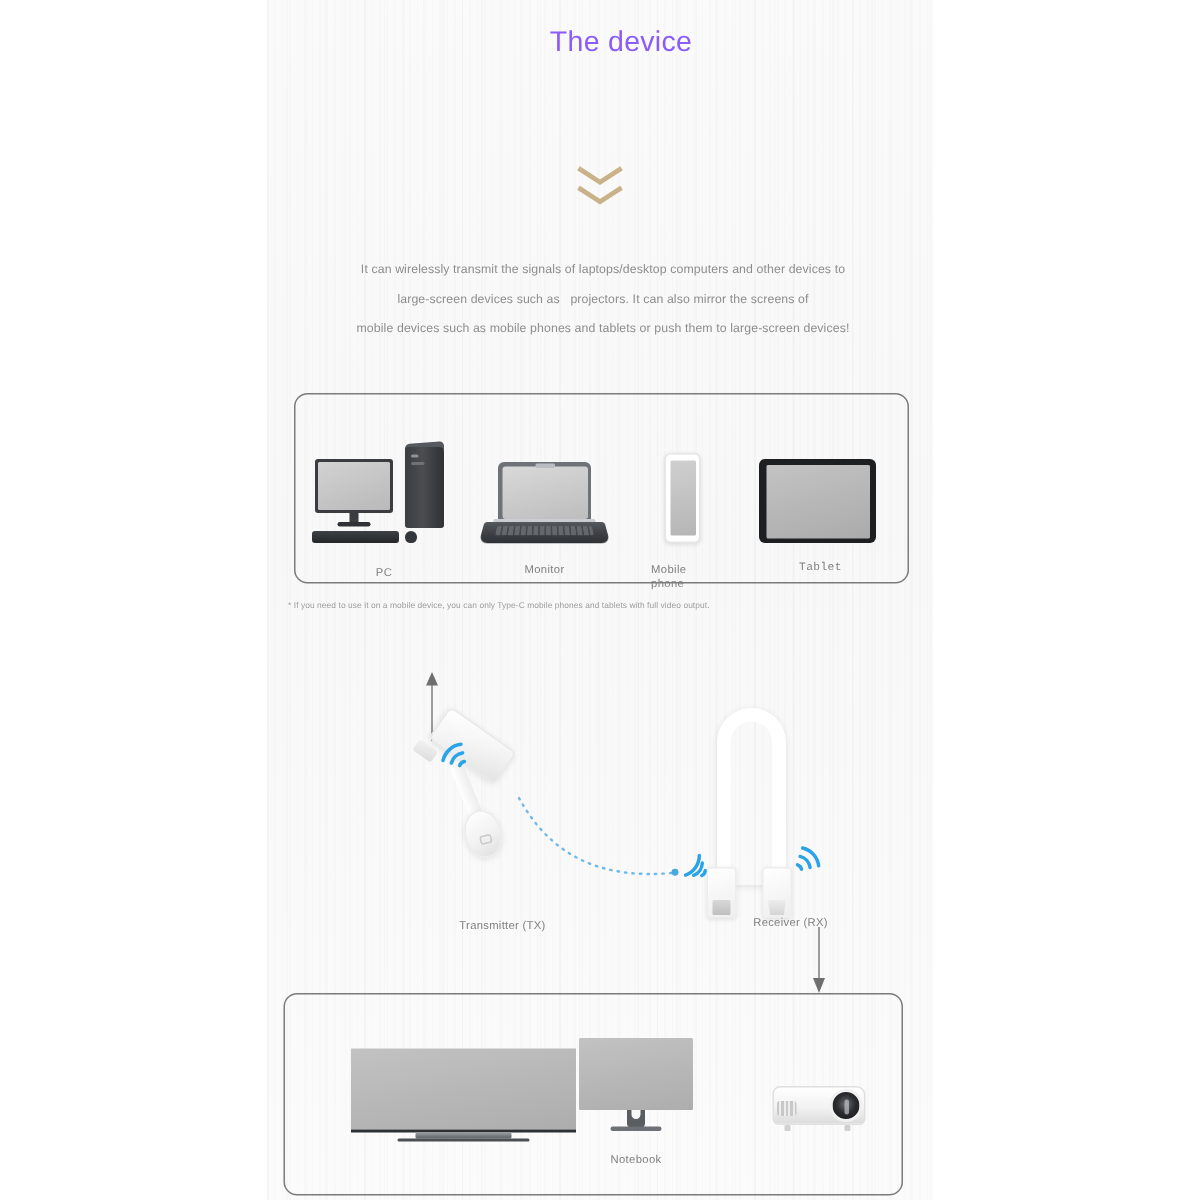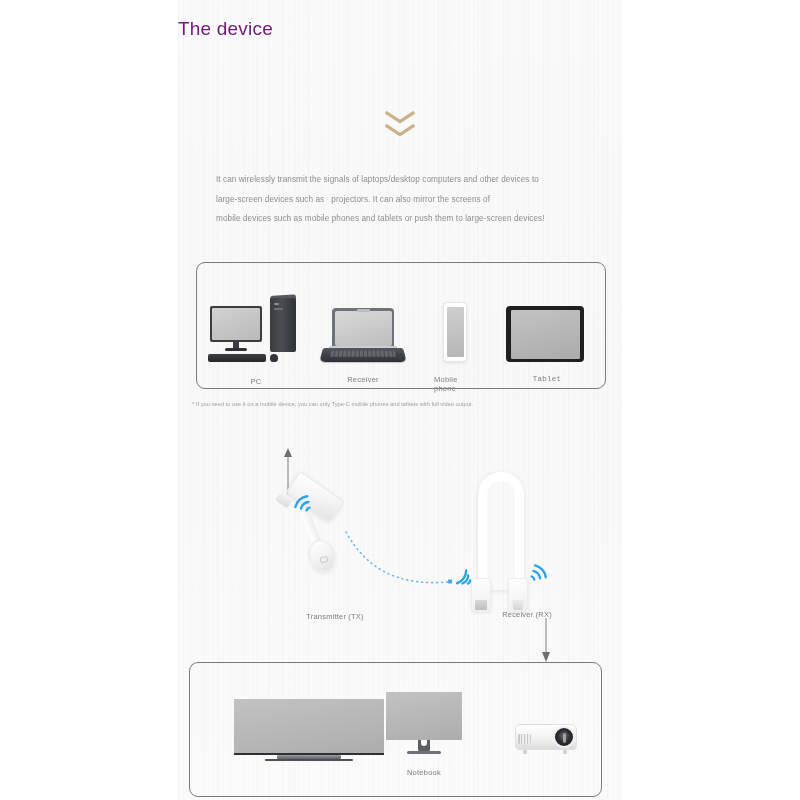--- a/index.html
+++ b/index.html
@@ -24,41 +24,42 @@
         rgba(0,0,0,0.010) 0px, rgba(0,0,0,0.010) 1px,
         rgba(0,0,0,0.000) 1px, rgba(0,0,0,0.000) 5px),
       repeating-linear-gradient(90deg,
         rgba(0,0,0,0.016) 0px, rgba(0,0,0,0.016) 1px,
         rgba(0,0,0,0.000) 1px, rgba(0,0,0,0.000) 13px),
       linear-gradient(180deg,#fafafa 0%,#f8f8f8 45%,#fbfbfb 100%);
   }
 
   
   .h-small{
-    position:absolute;left:178px;top:18px;width:444px;
-    font-size:19px;color:#701a75;letter-spacing:.2px;
+    position:absolute;left:192px;top:18px;width:444px;
+    text-align:center;
+    font-size:19px;color:#8b5cf6;letter-spacing:.2px;
   }
   .h-big{
     position:absolute;left:178px;top:56px;width:444px;
     text-align:center;
     font-size:26px;color:#2d2a24;letter-spacing:.2px;
   }
   .chev-wrap{
     position:absolute;left:178px;top:112px;width:444px;
     display:flex;flex-direction:column;align-items:center;gap:2px;
   }
   .chev{display:block;}
 
   
   .para{
     position:absolute;left:216px;top:170px;width:372px;
     font-size:8.2px;color:#8d8d8d;line-height:19.5px;
     letter-spacing:.08px;
   }
-  .para div{white-space:pre;}
+  .para div{white-space:pre;text-align:center;}
 
   
   .panel{
     position:absolute;
     border:1px solid #7b7b7b;
     border-radius:9px;
     background:transparent;
   }
   #panel-devices{left:196px;top:262px;width:408px;height:125px;}
   #panel-displays{left:189px;top:662px;width:411px;height:133px;}
@@ -339,21 +340,21 @@
     <div class="art" style="height:70px;">
       <div class="nb">
         <div class="lid">
             <i></i>
           </div>
           <div class="cam"></div>
         <div class="hinge"></div>
           <div class="base"></div>
       </div>
     </div>
-    <div class="cap" style="margin-top:9px;">Receiver</div>
+    <div class="cap" style="margin-top:9px;">Monitor</div>
   </div>
 
   <div class="cell" style="left:434px;top:296px;width:42px;">
     <div class="art" style="height:70px;">
       <div class="ph">
         <div class="body">
             <i></i>
           </div>
       </div>
     </div>

